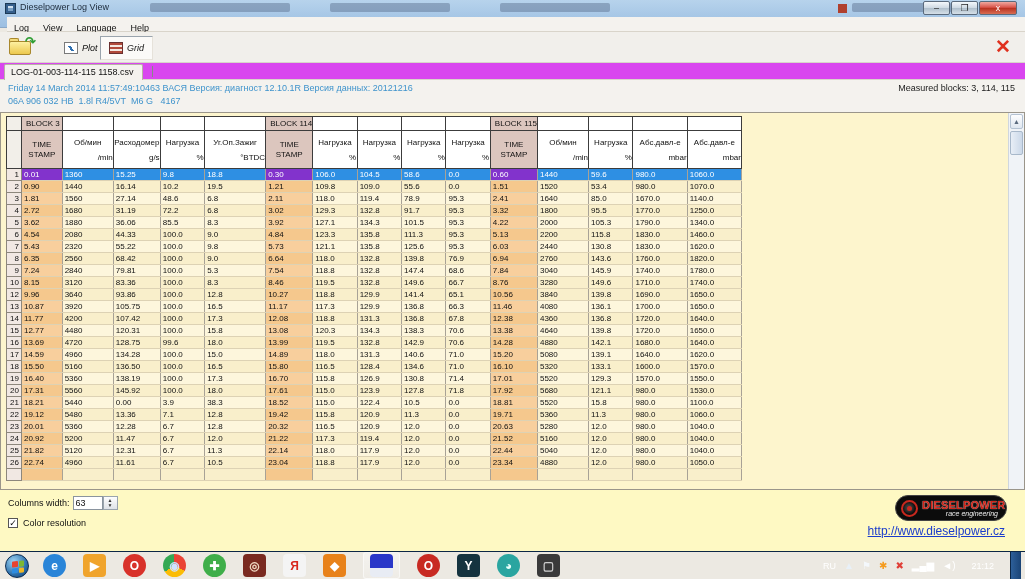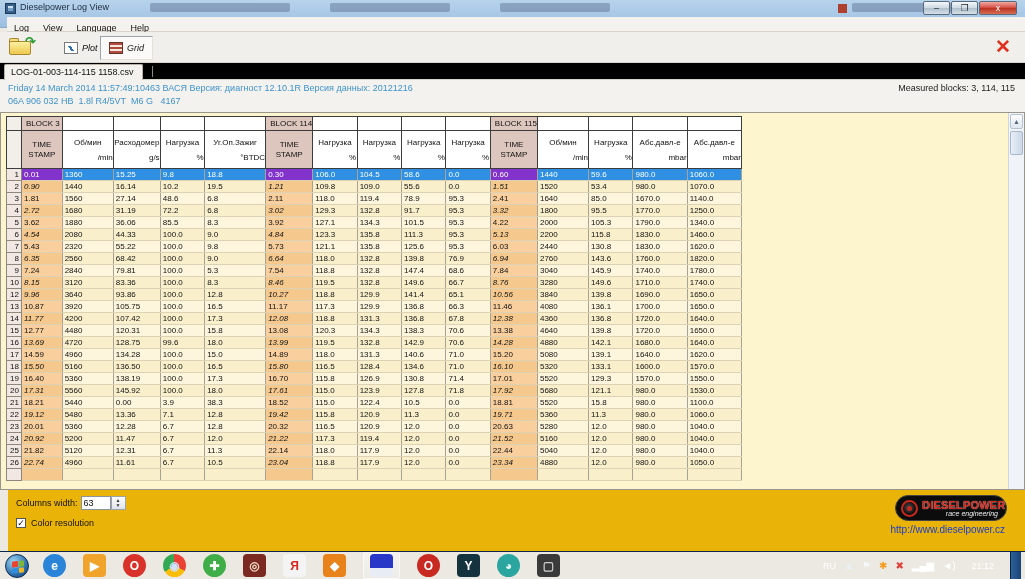--- a/index.html
+++ b/index.html
@@ -35,21 +35,21 @@
   .tool-btn.plot { left:55px; border:1px solid transparent; }
   .tool-btn.grid { left:100px; background:#fbfaf8; border:1px solid #9aa4ad; border-right-color:#e6e2da; border-bottom-color:#e6e2da; }
   .plot-ic { width:14px; height:12px; border:1px solid #7a7a7a; background:#fff; position:relative; }
   .plot-ic:after { content:""; position:absolute; left:1px; top:3px; width:10px; height:5px;
     background:linear-gradient(45deg, transparent 40%, #2f6fb0 40%, #2f6fb0 60%, transparent 60%); }
   .grid-ic { width:14px; height:12px; border:1px solid #6a3030; position:relative;
     background:repeating-linear-gradient(0deg,#b24a3a 0 2px,#f4e8e0 2px 4px), #b24a3a; }
   .toolbar-close { position:absolute; right:10px; top:4px; width:24px; height:24px; color:#e0301e; font-size:19px; font-weight:bold; line-height:22px; text-align:center; }
 
   
-  .tabstrip { position:absolute; top:63px; left:0; right:0; height:17px; background:#000000; border-bottom:1px solid #d9d4ca; }
+  .tabstrip { position:absolute; top:63px; left:0; right:0; height:17px; background:#d946ef; border-bottom:1px solid #d9d4ca; }
   .file-tab { position:absolute; left:4px; top:1px; height:16px; padding:2px 8px 0 6px; background:#f4f2ee;
     border:1px solid #b8b2a6; border-bottom:none; border-radius:2px 2px 0 0; font-size:9px; color:#111; }
   .tab-sep { position:absolute; left:152px; top:3px; width:1px; height:11px; background:#888; }
 
   
   .infopanel { position:absolute; top:80px; left:0; right:0; height:32px; background:#f4f2ee; }
   .info-line { position:absolute; left:8px; font-size:9px; color:#3e93cc; white-space:pre; }
   .info-line.l1 { top:3px; } .info-line.l2 { top:16px; }
   .measured { position:absolute; right:10px; top:3px; font-size:9px; color:#222; }
 
@@ -64,40 +64,40 @@
   .headrow td { height:38px; border:1px solid #3c3c3c; background:#fff; font-size:8px; text-align:center; vertical-align:middle; color:#111; }
   .headrow td .hname { line-height:9px; }
   .headrow td .hunit { margin-top:6px; line-height:9px;padding-left:35px; }
   .headrow td.timehead { background:#dcc6be; line-height:10px; }
   tr.datarow td { height:12px; font-size:8px; color:#111; padding-left:2px;
     border-left:1px solid #a8a296; border-right:1px solid #a8a296; border-bottom:1px solid #ddd2b4; }
   tr.datarow td.rownum { background:#f1e8e3; text-align:right; padding-right:2px; border:1px solid #8d877c; font-size:8px; }
   tr.datarow td.datacell { background:#fdf6dc; }
   tr.datarow.alt td.datacell { background:#f9efcb; }
   tr.datarow td.timecell { background:#f8cf9d; }
-  tr.datarow.alt td.timecell { background:#f5c88d;font-style:italic; }
+  tr.datarow.alt td.timecell { background:#f5c88d; }
   tr.datarow.sel td.datacell { background:#2e8fe3; color:#fff; }
   tr.datarow.sel td.timecell { background:#8233cc; color:#fff; }
   .vscroll { position:absolute; top:0; right:0; width:16px; height:100%; background:#f0f3f7; border-left:1px solid #cfd6de; }
   .vscroll .arrow { position:absolute; top:1px; left:1px; right:1px; height:15px; background:linear-gradient(180deg,#fdfdfe,#dfe7f0); border:1px solid #b4c2d2; border-radius:2px; color:#5a6a7e; font-size:7px; text-align:center; line-height:13px; }
   .vscroll .thumb { position:absolute; top:18px; left:1px; right:1px; height:24px; background:linear-gradient(90deg,#e8eef6,#cbd8e8); border:1px solid #a8b8ca; border-radius:2px; }
 
   
-  .footer { position:absolute; top:490px; left:8px; right:0; height:61px; background:#eab308; }
+  .footer { position:absolute; top:490px; left:0; right:0; height:61px; background:#fef9c3; }
   .colwidth-row { position:absolute; left:8px; top:6px; display:flex; align-items:center; font-size:9px; color:#111; }
   .spinbox { margin-left:3px; width:30px; height:14px; background:#fff; border:1px solid #8a949e; font-size:9px; padding:1px 2px; }
   .spinner { width:15px; height:14px; border:1px solid #9aa4ad; background:linear-gradient(180deg,#fdfdfd,#dfe3e8); display:flex; flex-direction:column; align-items:center; justify-content:center; font-size:5px; color:#333; line-height:5px; }
   .checkbox-row { position:absolute; left:8px; top:28px; display:flex; align-items:center; font-size:9px; color:#111; }
   .cbox { width:10px; height:10px; background:#fff; border:1px solid #555; margin-right:5px; font-size:9px; line-height:9px; text-align:center; color:#111; }
   .logo { position:absolute; right:18px; top:5px; width:112px; height:26px; background:#0c0c0c; border-radius:13px; border:1px solid #444; }
   .logo .turbo { position:absolute; left:5px; top:4px; width:17px; height:17px; border-radius:50%; background:radial-gradient(circle at 45% 45%, #3a3a3a 25%, #111 60%); border:2px solid #c8281e; }
   .logo .turbo:after { content:""; position:absolute; left:4px; top:4px; width:5px; height:5px; border-radius:50%; background:#c8281e; }
   .logo .brand { position:absolute; left:26px; top:3px; font-size:11px; font-weight:bold; color:#d42418; letter-spacing:.2px; text-shadow:0 0 1px #fff; }
   .logo .sub { position:absolute; right:8px; top:14px; font-size:7px; font-style:italic; color:#eee; }
-  .site-link { position:absolute; right:20px; top:34px; font-size:10px; color:#1a3ccc; }
+  .site-link { position:absolute; right:20px; top:34px; font-size:12px; color:#1a3ccc; text-decoration:underline; }
 
   
   .taskbar { position:absolute; left:0; bottom:0; width:100%; height:28px;
     background:linear-gradient(180deg,#57offee 0%, #4a85c2 0%, #275a94 45%, #1a4476 55%, #123260 100%); border-top:1px solid #0c2746; }
   .taskbar-inner { position:absolute; inset:0; display:flex; align-items:center; }
   .start-orb { width:24px; height:24px; border-radius:50%; margin:0 14px 0 5px;
     background:radial-gradient(circle at 35% 30%, #9fd4f2, #2d71ad 60%, #123a66); border:1px solid #0e2c50; position:relative; }
   .start-orb .flag { position:absolute; left:6px; top:6px; width:12px; height:12px; display:grid; grid-template-columns:1fr 1fr; grid-template-rows:1fr 1fr; gap:1px; transform:skewY(-6deg); }
   .start-orb .flag i { border-radius:1px; }
   .tb-icons { display:flex; align-items:center; gap:17px; }

